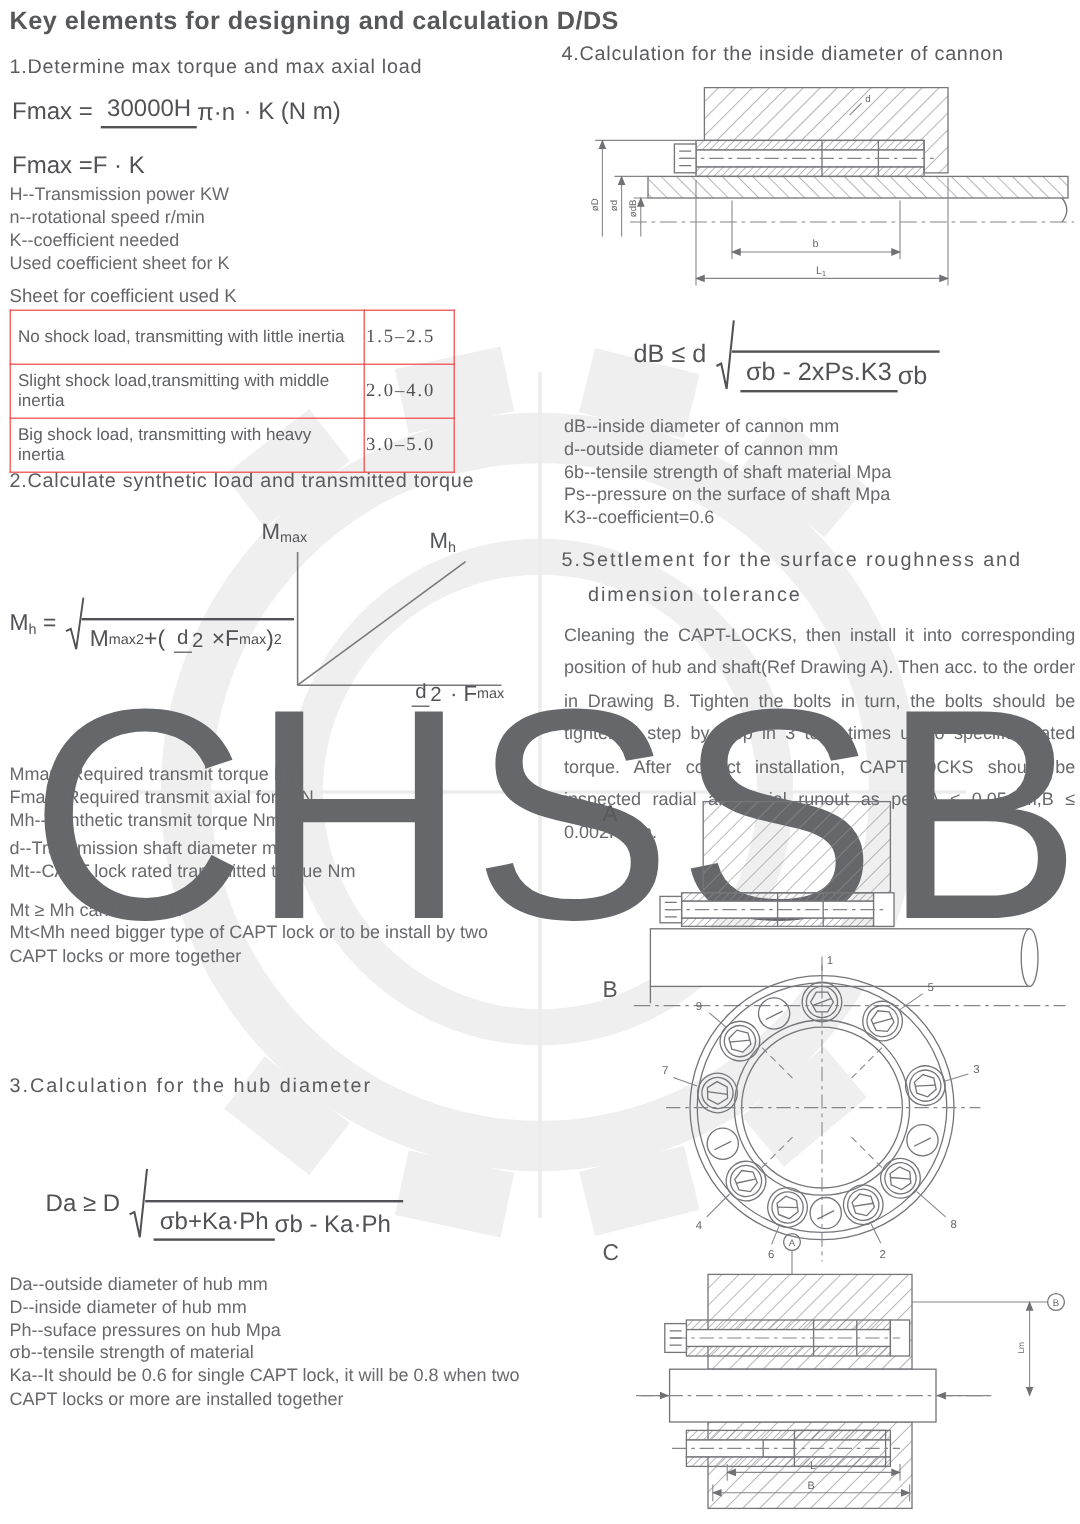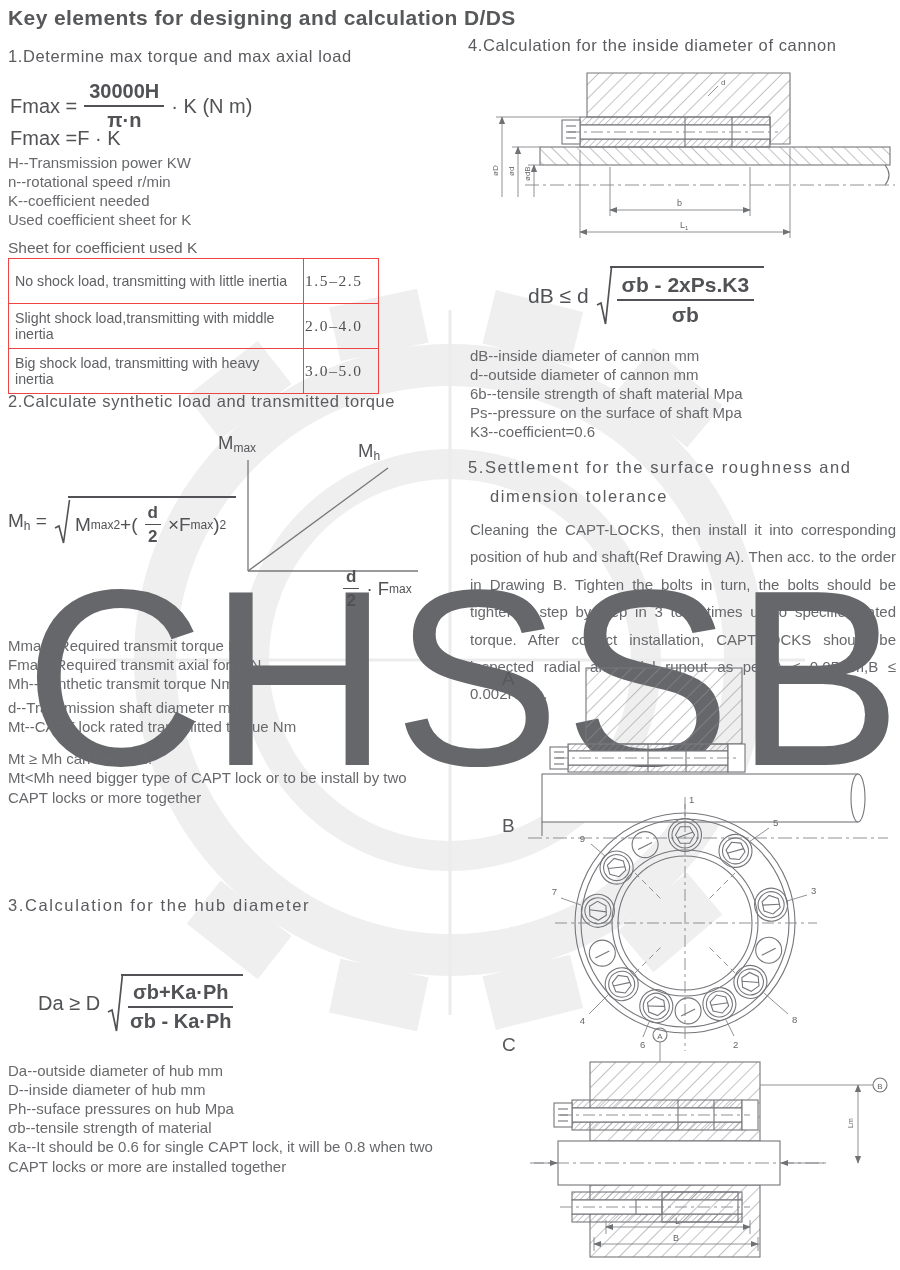--- a/index.html
+++ b/index.html
@@ -5,26 +5,26 @@
   html,body{margin:0;padding:0;background:#fff;}
   .page{position:relative;width:900px;height:1270px;background:#ffffff;overflow:hidden;
         font-family:"Liberation Sans","DejaVu Sans",sans-serif;color:#636466;}
   .abs{position:absolute;}
   .title{font-size:21px;font-weight:bold;color:#57585a;letter-spacing:.4px;}
   .shead{font-size:16.5px;color:#5a5b5e;letter-spacing:.6px;white-space:nowrap;}
   .shead.sp2{letter-spacing:1.6px;}
   .note{font-size:15px;color:#68696c;line-height:19px;white-space:nowrap;}
   .note.wrap{white-space:normal;}
   .formula{color:#515255;font-size:20px;display:flex;align-items:center;white-space:nowrap;}
-  .frac{display:inline-flex;flex-direction:column;align-items:center;margin:0 7px;font-weight:bold;}
+  .frac{display:inline-flex;flex-direction:row;align-items:center;margin:0 7px;}
   .frac .fn{border-bottom:2px solid currentColor;padding:0 5px 2px;}
   .frac .fd{padding-top:2px;}
   .frac.small{font-size:17px;}
   .frac.small .fn{border-bottom-width:1.5px;padding:0 3px 1px;}
-  .rad{display:inline-flex;align-items:center;margin-left:6px;}
+  .rad{display:inline-flex;align-items:flex-end;margin-left:6px;}
   .radicand{border-top:2px solid currentColor;padding:5px 10px 0 7px;display:inline-flex;align-items:center;margin-left:-3px;}
   .sb{font-size:12px;vertical-align:-3px;}
   .sp{font-size:12px;vertical-align:8px;}
   .ktable{border-collapse:collapse;}
   .ktable td{border:1px solid #ef4444;height:42px;}
   .ktable td.lbl{width:282px;font-size:14.2px;color:#5f6063;padding:0 6px;}
   .ktable td.val{width:72px;text-align:left;font-family:"Liberation Serif","DejaVu Serif",serif;
                  font-size:15.5px;letter-spacing:1.6px;color:#4f5052;}
   .cap{font-size:15.5px;color:#636467;}
   .para{font-size:15px;color:#67686b;line-height:27.4px;text-align:justify;}

